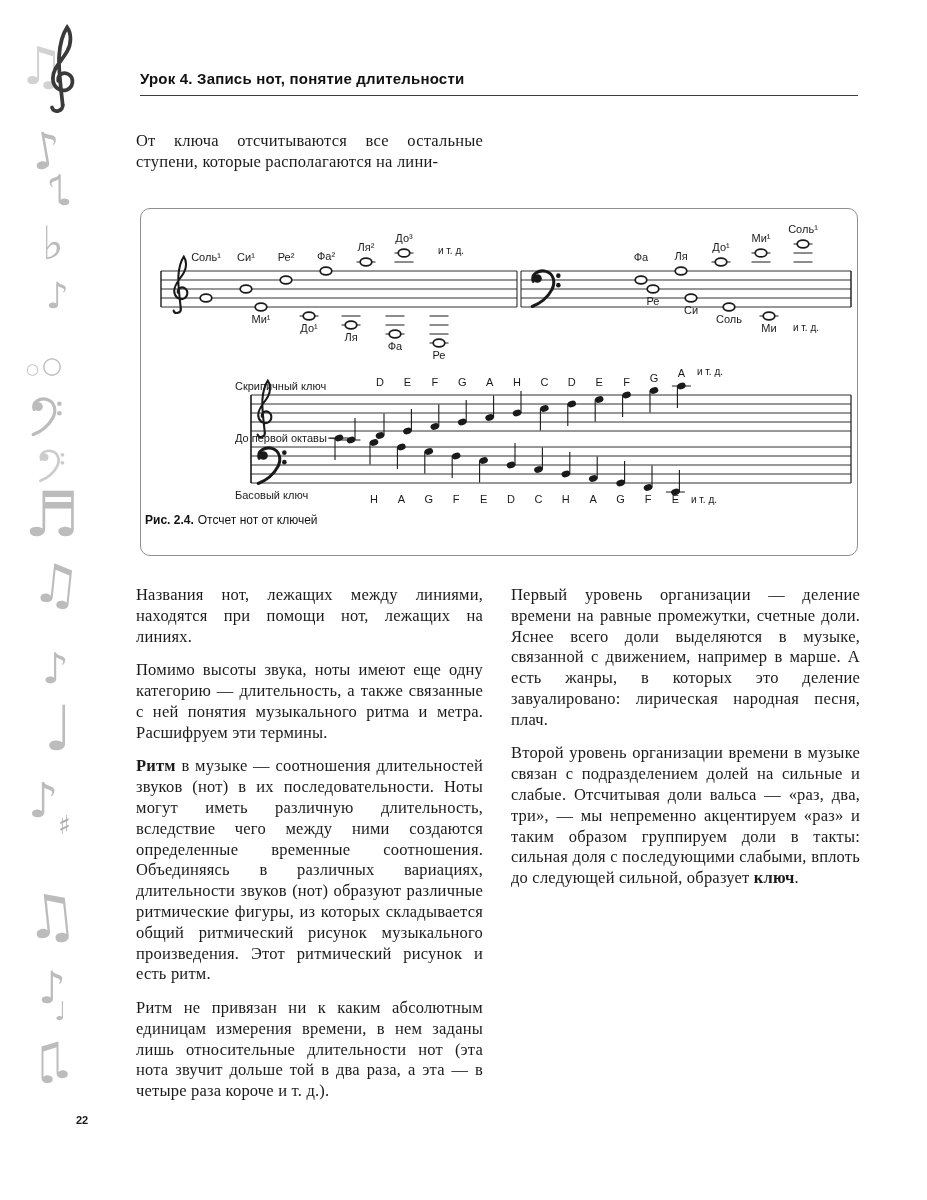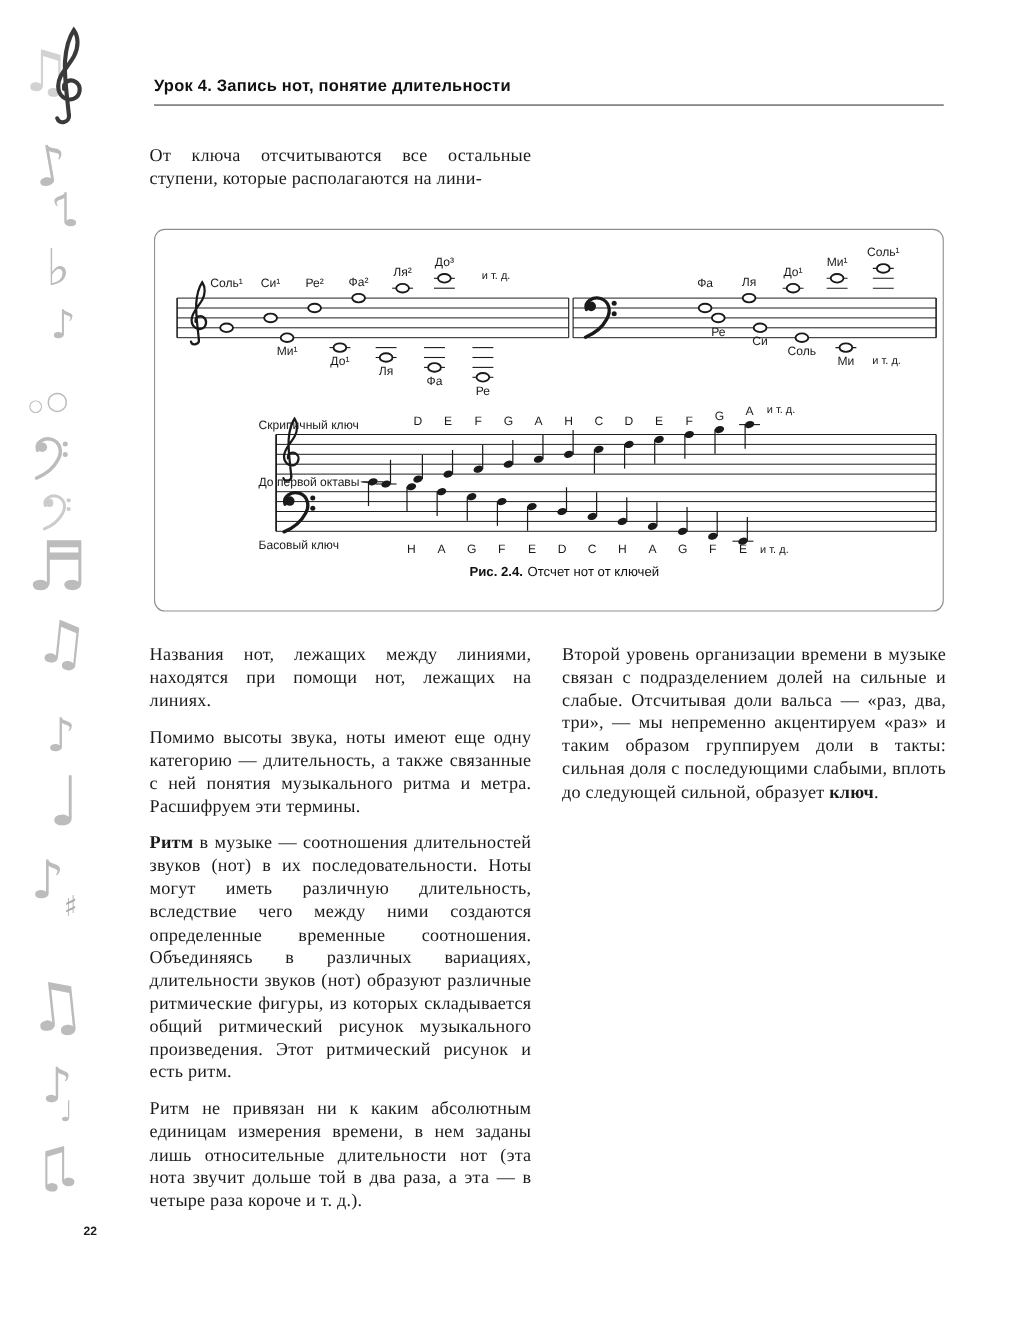--- a/index.html
+++ b/index.html
@@ -17,21 +17,21 @@
   
   .intro{position:absolute;top:131px;font-size:16.5px;line-height:1.26;text-align:justify;letter-spacing:.2px}
   .body-col{position:absolute;top:585px;font-size:16.5px;line-height:1.26;letter-spacing:.2px}
   .body-col p{margin:0 0 13px;text-align:justify}
   .colL{left:136px;width:347px}
   .colR{left:511px;width:349px}
   
   .figure{position:absolute;left:140px;top:208px;width:718px;height:348px;background:#fff;
           border:1px solid #8f8f8f;border-radius:10px}
   .figure svg{display:block}
-  .fig-caption{position:absolute;top:304px;left:14px;width:100%;text-align:center;
+  .fig-caption{position:absolute;top:304px;left:4px;width:100%;
                font-family:"Liberation Sans","DejaVu Sans",sans-serif;font-size:12px;color:#111}
   .fig-caption span{margin-left:4px}
   
   .page-num{position:absolute;left:76px;top:1114px;font-family:"Liberation Sans","DejaVu Sans",sans-serif;
             font-weight:bold;font-size:11px}
 </style>
 </head>
 <body>
 
 <div class="page">
@@ -279,17 +279,18 @@
     <figcaption class="fig-caption"><b>Рис. 2.4.</b><span>Отсчет нот от ключей</span></figcaption>
   </figure>
 
   <section class="body-col colL">
       <p>Названия нот, лежащих между линиями, находятся при помощи нот, лежащих на линиях.</p>
       <p>Помимо высоты звука, ноты имеют еще одну категорию — длительность, а также связанные с ней понятия музыкального ритма и метра. Расшифруем эти термины.</p>
       <p><b>Ритм</b> в музыке — соотношения длительностей звуков (нот) в их последовательности. Ноты могут иметь различную длительность, вследствие чего между ними создаются определенные временные соотношения. Объединяясь в различных вариациях, длительности звуков (нот) образуют различные ритмические фигуры, из которых складывается общий ритмический рисунок музыкального произведения. Этот ритмический рисунок и есть ритм.</p>
       <p>Ритм не привязан ни к каким абсолютным единицам измерения времени, в нем заданы лишь относительные длительности нот (эта нота звучит дольше той в два раза, а эта — в четыре раза короче и т. д.).</p>
     </section>
   <section class="body-col colR">
+      <p>Первый уровень организации — деление времени на равные промежутки, счетные доли. Яснее всего доли выделяются в музыке, связанной с движением, например в марше. А есть жанры, в которых это деление завуалировано: лирическая народная песня, плач.</p>
       <p>Второй уровень организации времени в музыке связан с подразделением долей на сильные и слабые. Отсчитывая доли вальса — «раз, два, три», — мы непременно акцентируем «раз» и таким образом группируем доли в такты: сильная доля с последующими слабыми, вплоть до следующей сильной, образует <b>ключ</b>.</p>
     </section>
 
   <div class="page-num">22</div>
 </div>
 
 </body></html>

